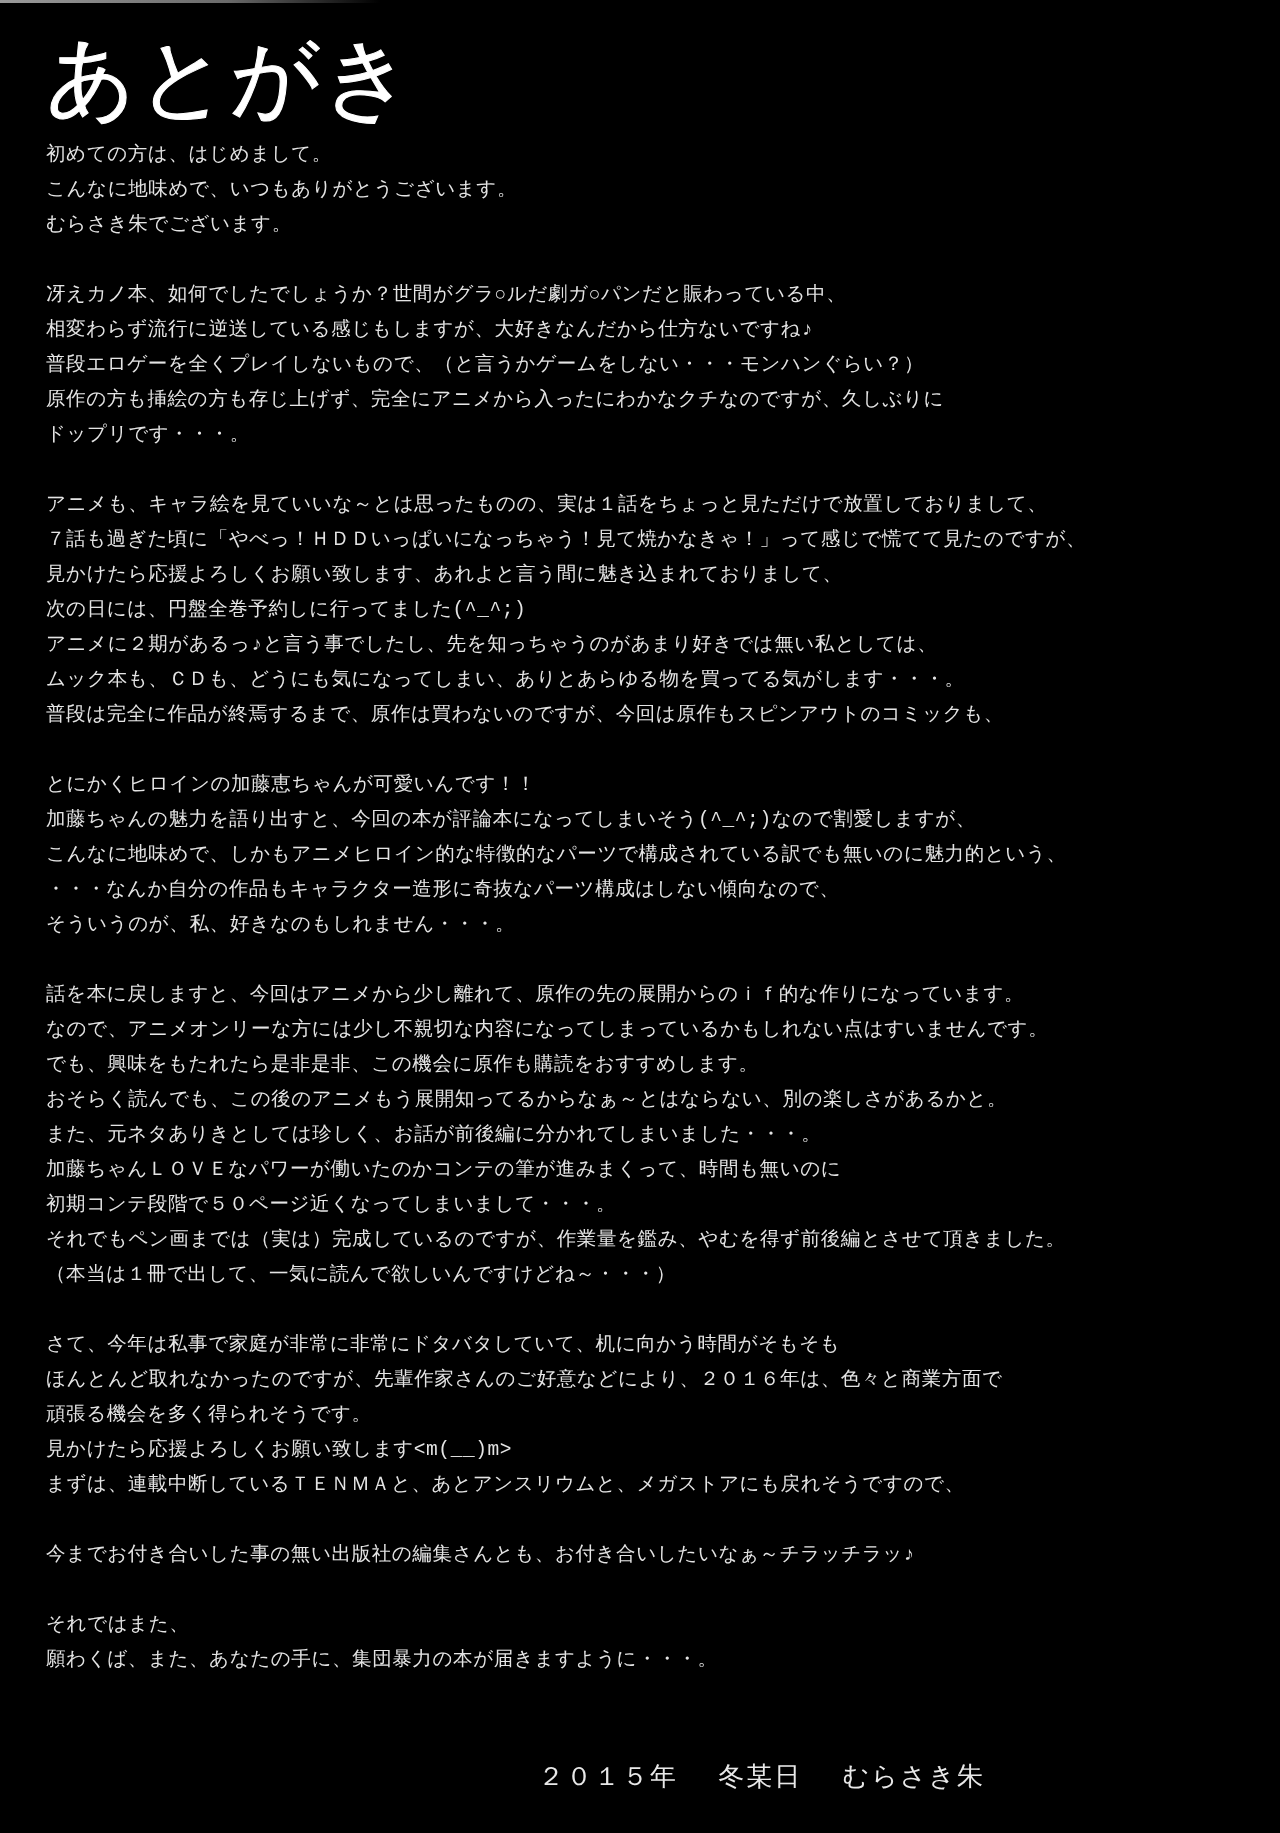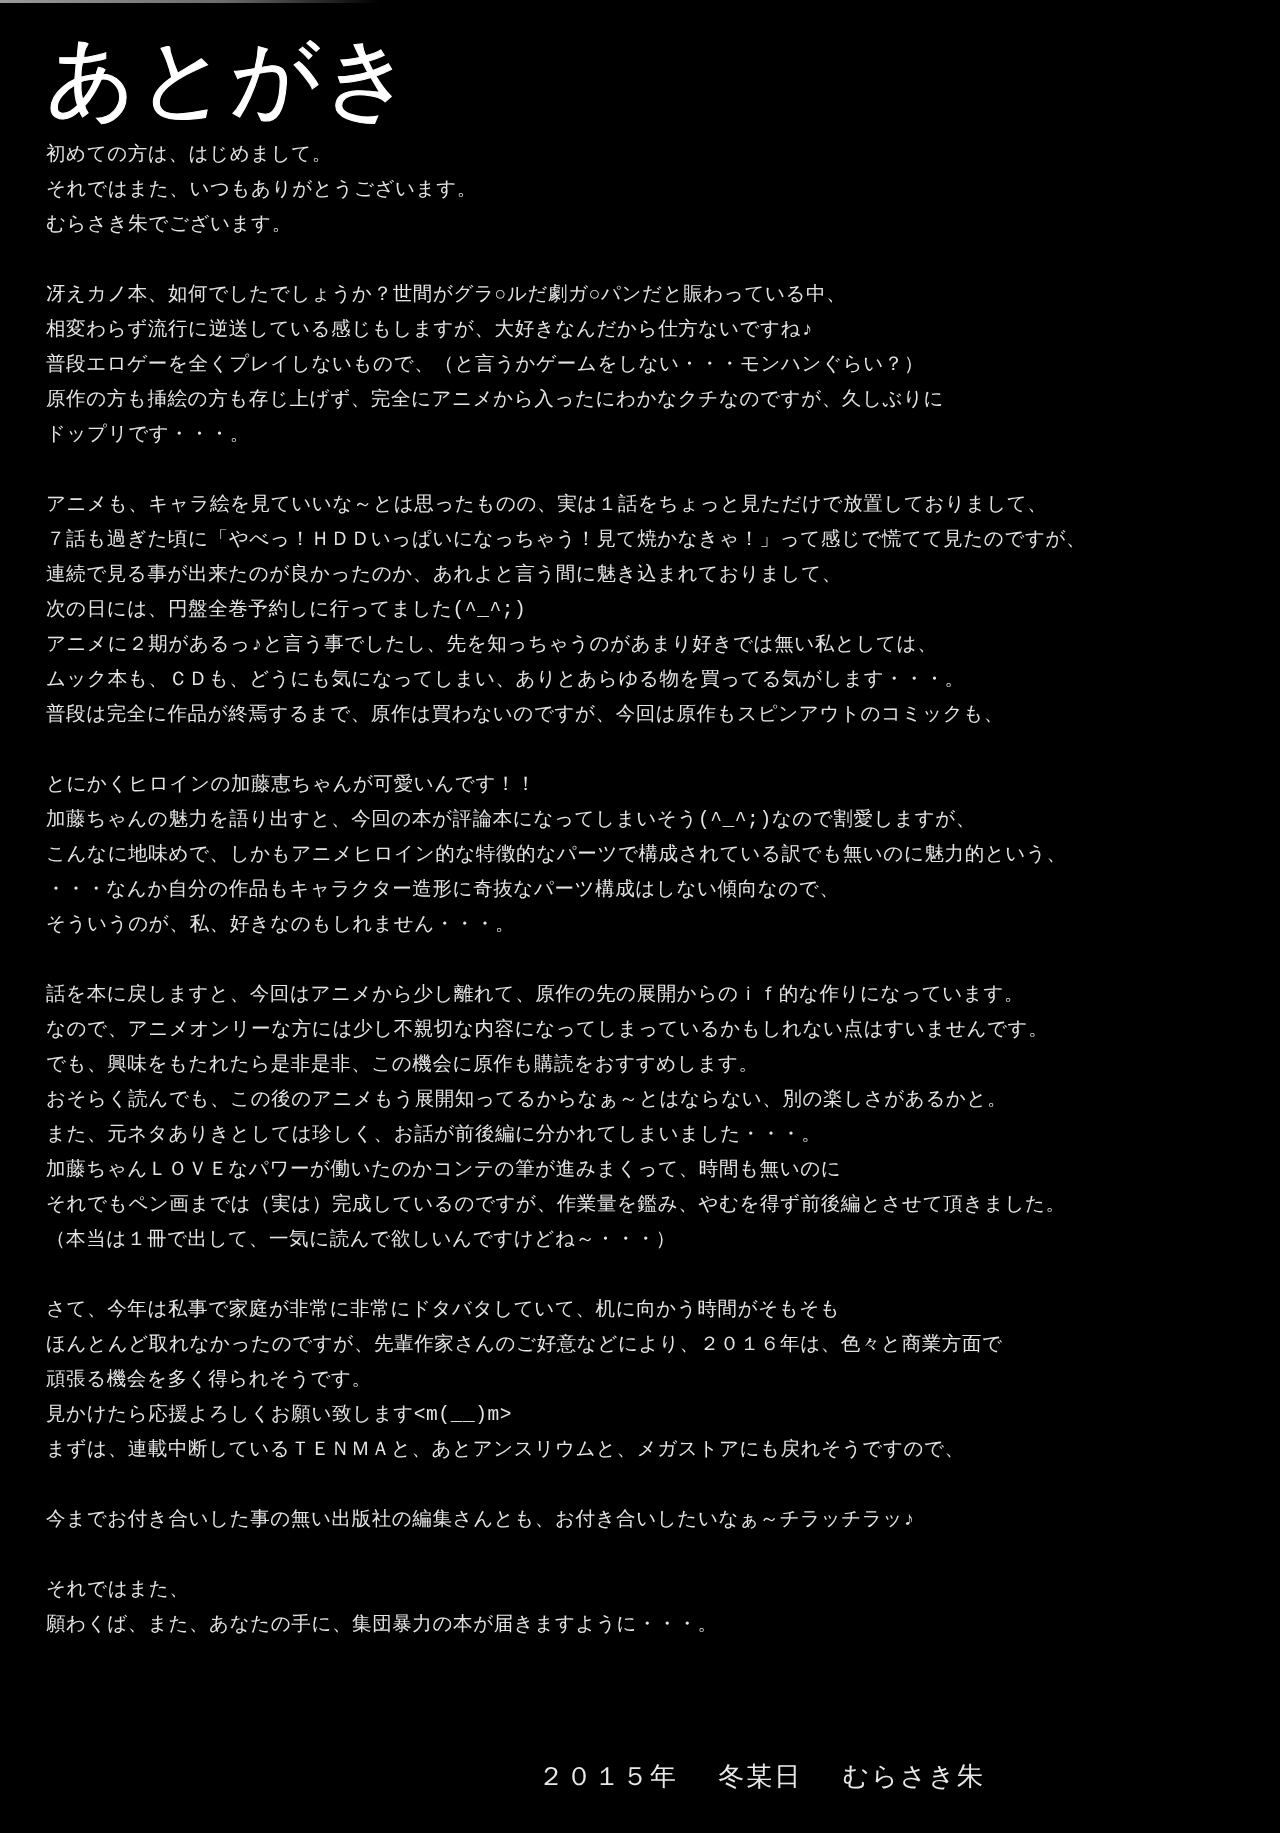--- a/index.html
+++ b/index.html
@@ -77,36 +77,36 @@
 <body>
 
 <div class="scan-edge"></div>
 
 <div class="page">
   <h1 class="title">あとがき</h1>
 
   <div class="body">
     <div class="para">
       <span class="line">初めての方は、はじめまして。</span>
-      <span class="line">それではまた、いつもありがとうございます。</span>
+      <span class="line">こんなに地味めで、いつもありがとうございます。</span>
       <span class="line">むらさき朱でございます。</span>
     </div>
 
     <div class="para">
       <span class="line">冴えカノ本、如何でしたでしょうか？世間がグラ○ルだ劇ガ○パンだと賑わっている中、</span>
       <span class="line">相変わらず流行に逆送している感じもしますが、大好きなんだから仕方ないですね♪</span>
       <span class="line">普段エロゲーを全くプレイしないもので、（と言うかゲームをしない・・・モンハンぐらい？）</span>
       <span class="line">原作の方も挿絵の方も存じ上げず、完全にアニメから入ったにわかなクチなのですが、久しぶりに</span>
       <span class="line">ドップリです・・・。</span>
     </div>
 
     <div class="para">
       <span class="line">アニメも、キャラ絵を見ていいな～とは思ったものの、実は１話をちょっと見ただけで放置しておりまして、</span>
       <span class="line">７話も過ぎた頃に「やべっ！ＨＤＤいっぱいになっちゃう！見て焼かなきゃ！」って感じで慌てて見たのですが、</span>
-      <span class="line">連続で見る事が出来たのが良かったのか、あれよと言う間に魅き込まれておりまして、</span>
+      <span class="line">見かけたら応援よろしくお願い致します、あれよと言う間に魅き込まれておりまして、</span>
       <span class="line">次の日には、円盤全巻予約しに行ってました(^_^;)</span>
       <span class="line">アニメに２期があるっ♪と言う事でしたし、先を知っちゃうのがあまり好きでは無い私としては、</span>
       <span class="line">ムック本も、ＣＤも、どうにも気になってしまい、ありとあらゆる物を買ってる気がします・・・。</span>
       <span class="line">普段は完全に作品が終焉するまで、原作は買わないのですが、今回は原作もスピンアウトのコミックも、</span>
     </div>
 
     <div class="para">
       <span class="line">とにかくヒロインの加藤恵ちゃんが可愛いんです！！</span>
       <span class="line">加藤ちゃんの魅力を語り出すと、今回の本が評論本になってしまいそう(^_^;)なので割愛しますが、</span>
       <span class="line">こんなに地味めで、しかもアニメヒロイン的な特徴的なパーツで構成されている訳でも無いのに魅力的という、</span>
@@ -114,20 +114,21 @@
       <span class="line">そういうのが、私、好きなのもしれません・・・。</span>
     </div>
 
     <div class="para">
       <span class="line">話を本に戻しますと、今回はアニメから少し離れて、原作の先の展開からのｉｆ的な作りになっています。</span>
       <span class="line">なので、アニメオンリーな方には少し不親切な内容になってしまっているかもしれない点はすいませんです。</span>
       <span class="line">でも、興味をもたれたら是非是非、この機会に原作も購読をおすすめします。</span>
       <span class="line">おそらく読んでも、この後のアニメもう展開知ってるからなぁ～とはならない、別の楽しさがあるかと。</span>
       <span class="line">また、元ネタありきとしては珍しく、お話が前後編に分かれてしまいました・・・。</span>
       <span class="line">加藤ちゃんＬＯＶＥなパワーが働いたのかコンテの筆が進みまくって、時間も無いのに</span>
+      <span class="line">初期コンテ段階で５０ページ近くなってしまいまして・・・。</span>
       <span class="line">それでもペン画までは（実は）完成しているのですが、作業量を鑑み、やむを得ず前後編とさせて頂きました。</span>
       <span class="line">（本当は１冊で出して、一気に読んで欲しいんですけどね～・・・）</span>
     </div>
 
     <div class="para">
       <span class="line">さて、今年は私事で家庭が非常に非常にドタバタしていて、机に向かう時間がそもそも</span>
       <span class="line">ほんとんど取れなかったのですが、先輩作家さんのご好意などにより、２０１６年は、色々と商業方面で</span>
       <span class="line">頑張る機会を多く得られそうです。</span>
       <span class="line">見かけたら応援よろしくお願い致します&lt;m(__)m&gt;</span>
       <span class="line">まずは、連載中断しているＴＥＮＭＡと、あとアンスリウムと、メガストアにも戻れそうですので、</span>

